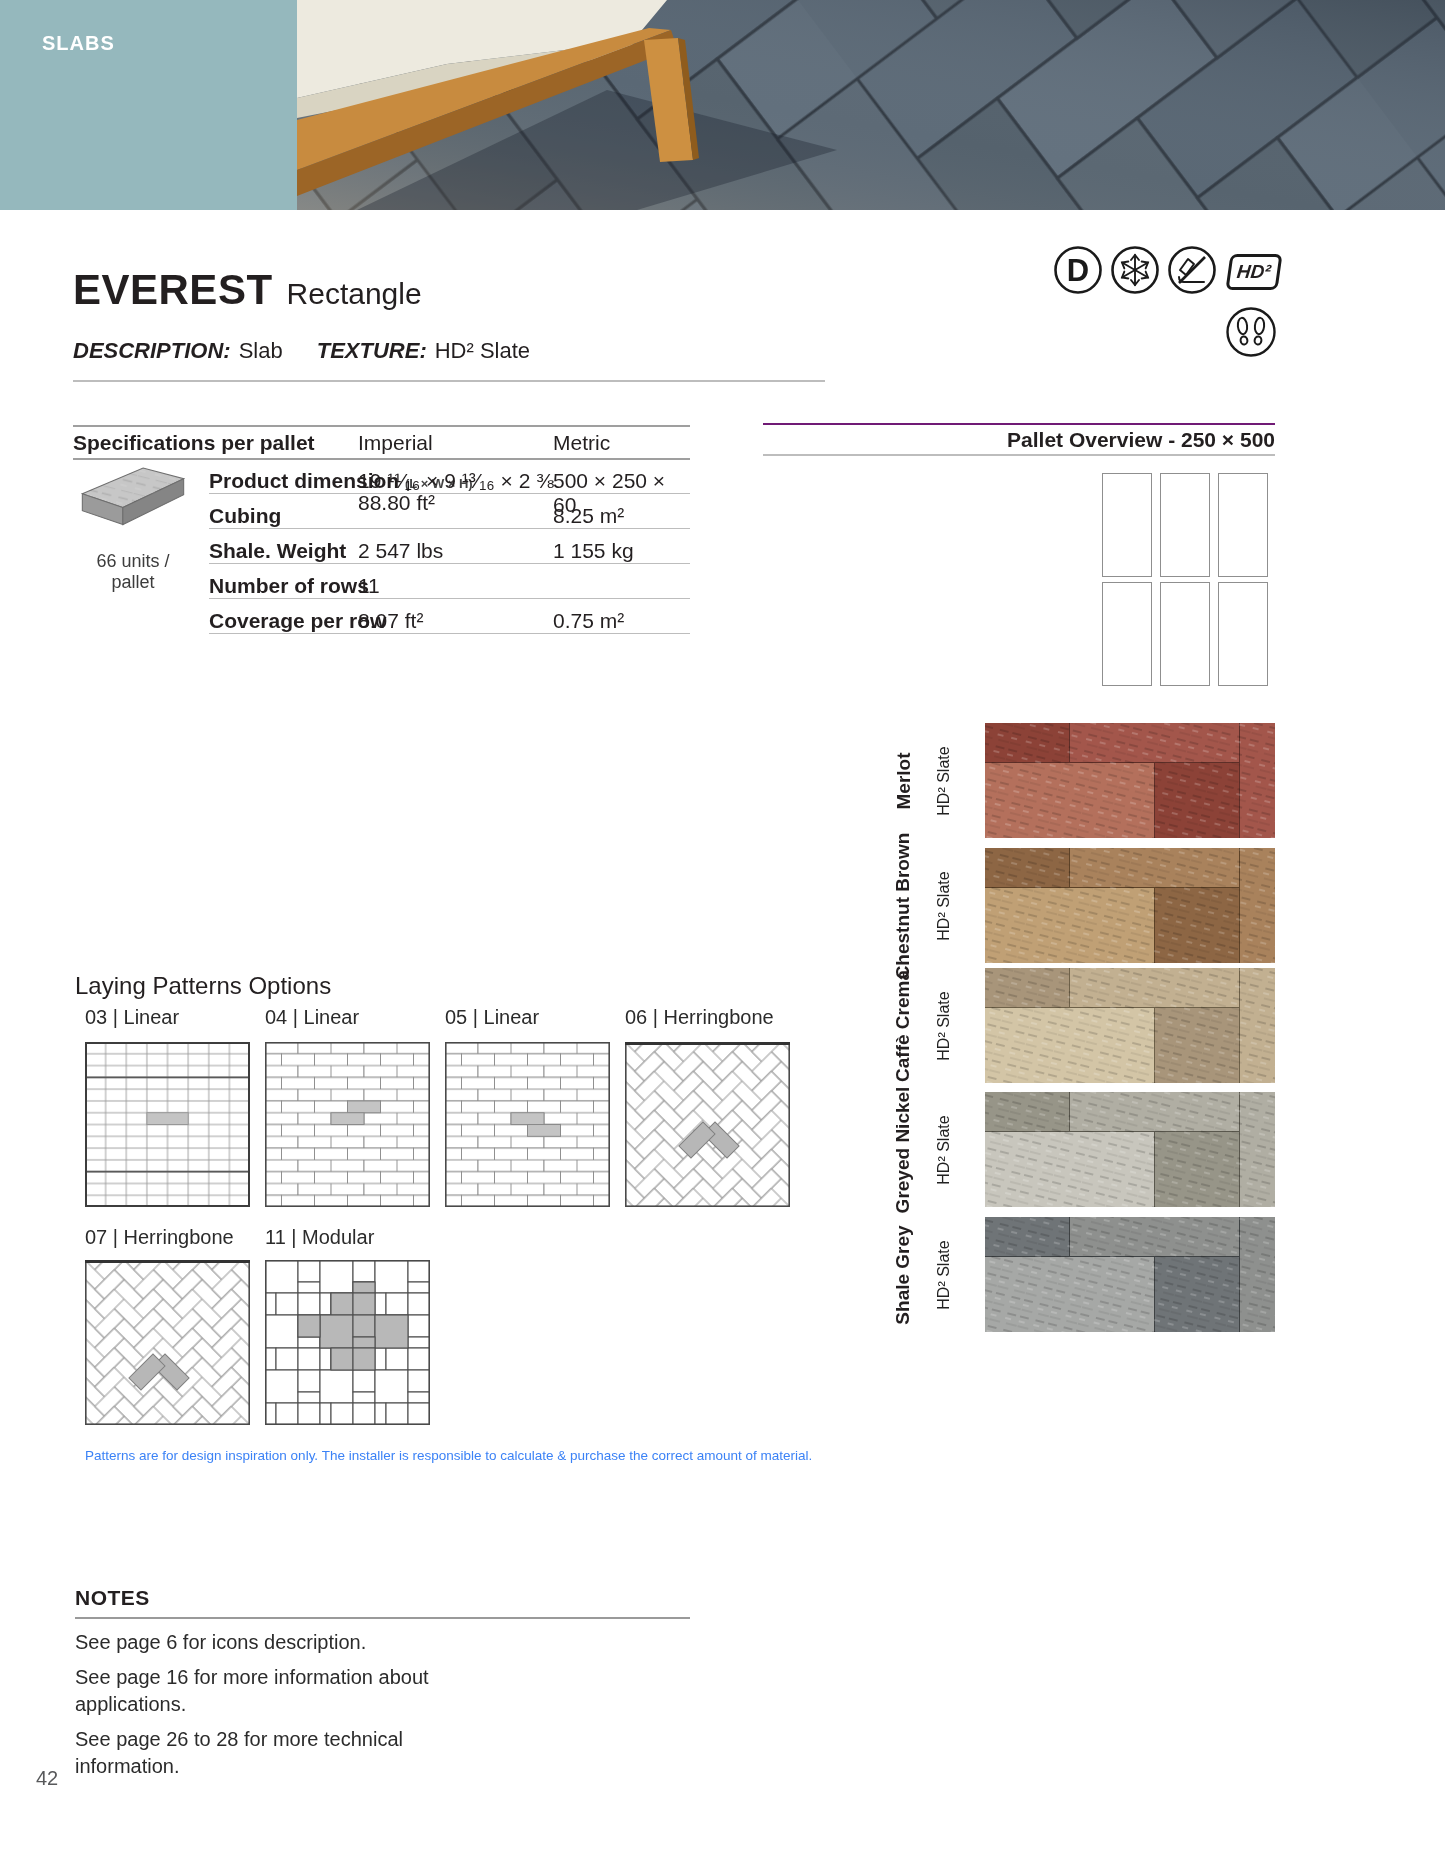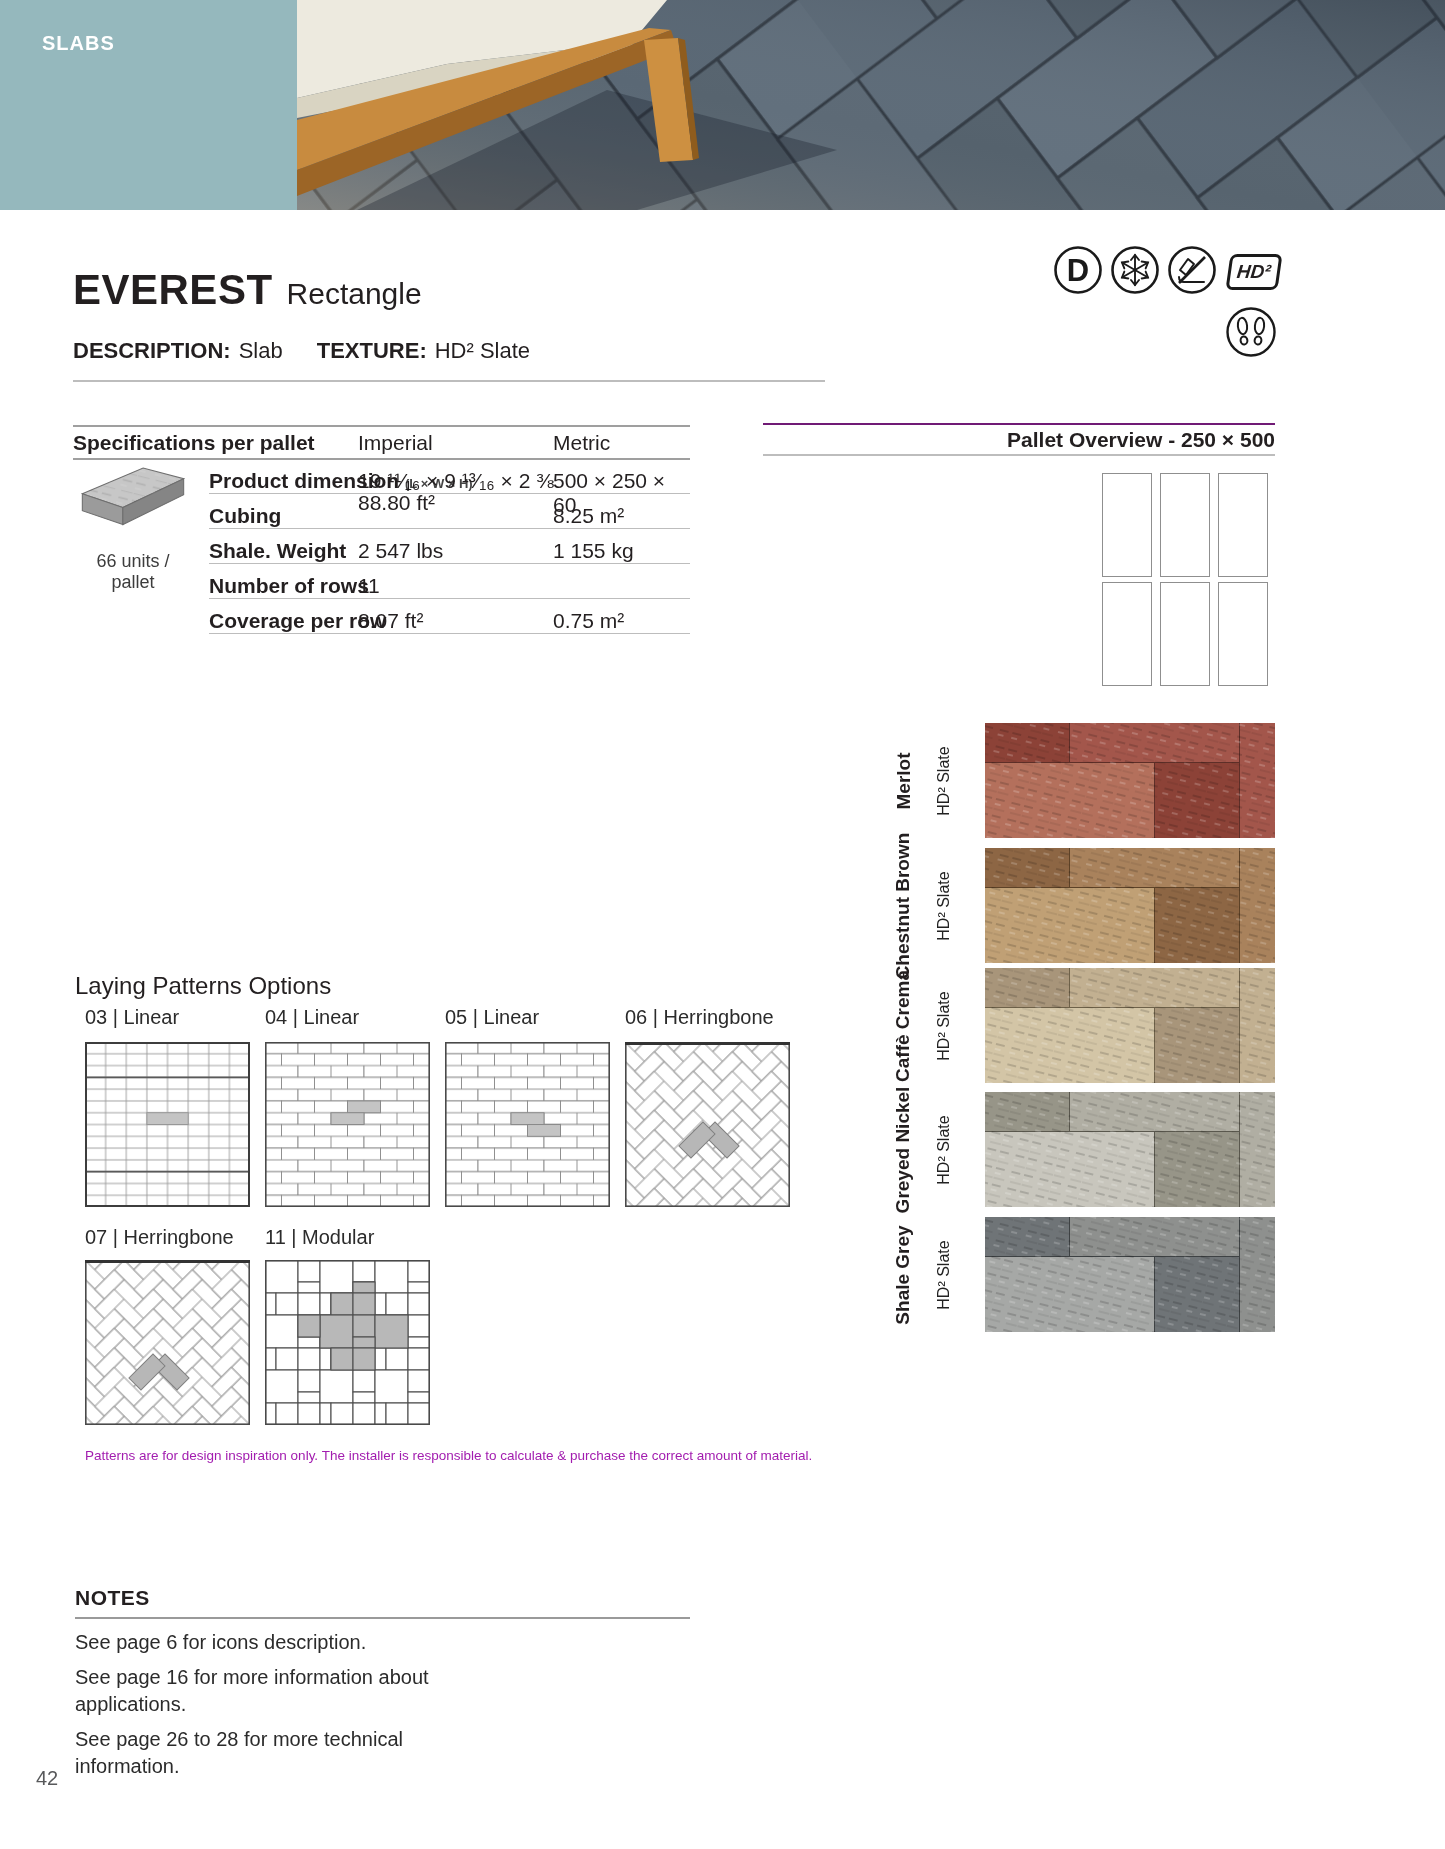--- a/index.html
+++ b/index.html
@@ -11,21 +11,21 @@
   
   .hero{left:0;top:0;width:1445px;height:210px;}
   .hero-teal{left:0;top:0;width:297px;height:210px;background:#95b8bd;}
   .hero-photo{left:297px;top:0;width:1148px;height:210px;display:block;}
   .slabs-label{left:42px;top:32px;color:#ffffff;font-weight:bold;font-size:20px;letter-spacing:1px;}
   
   .title-row{left:73px;top:266px;display:flex;align-items:baseline;gap:14px;}
   .product-name{font-size:42px;font-weight:bold;letter-spacing:.5px;}
   .product-variant{font-size:30px;font-weight:400;}
   .desc-row{left:73px;top:338px;font-size:22px;display:flex;gap:8px;align-items:baseline;}
-  .desc-row b{font-weight:bold;}
+  .desc-row b{font-weight:bold;font-style:italic;}
   .desc-gap{width:18px;}
   .rule{background:#bdbdbd;height:2px;}
   .desc-rule{left:73px;top:380px;width:752px;}
   
   .circle-icon{width:50px;height:50px;}
   .hd2-badge{left:1228px;top:254px;width:46px;height:30px;border:3px solid #1a1a1a;border-radius:7px;
     transform:skewX(-8deg);display:flex;align-items:center;justify-content:center;}
   .hd2-badge span{font-style:italic;font-weight:bold;font-size:19px;transform:skewX(2deg);}
   
   .spec{left:73px;top:425px;width:617px;}
@@ -49,21 +49,21 @@
   .swatch-name,.swatch-texture{display:flex;align-items:center;justify-content:center;height:115px;}
   .swatch-name{width:26px;}
   .swatch-texture{width:24px;}
   .swatch-name span{transform:rotate(-90deg);white-space:nowrap;font-size:19px;font-weight:bold;}
   .swatch-texture span{transform:rotate(-90deg);white-space:nowrap;font-size:16px;color:#222;}
   .swatch-img{width:290px;height:115px;display:block;}
   
   .patterns-title{left:75px;top:972px;font-size:24px;}
   .pat-title{font-size:20px;color:#2b2b2b;}
   .pat{width:165px;height:165px;display:block;}
-  .pat-footnote{left:85px;top:1448px;font-size:13.5px;color:#a21caf;}
+  .pat-footnote{left:85px;top:1448px;font-size:13.5px;color:#3b82f6;}
   
   .notes{left:75px;top:1586px;width:615px;}
   .notes-title{font-size:21px;font-weight:bold;letter-spacing:.5px;}
   .notes-rule{width:615px;height:2px;background:#9a9a9a;margin-top:7px;margin-bottom:10px;}
   .note-item{width:400px;font-size:20px;line-height:1.32;margin-bottom:9px;color:#2b2b2b;}
   .page-num{left:36px;top:1758px;font-size:20px;color:#58595b;margin-top:9px;}
 </style>
 </head>
 <body>
 

